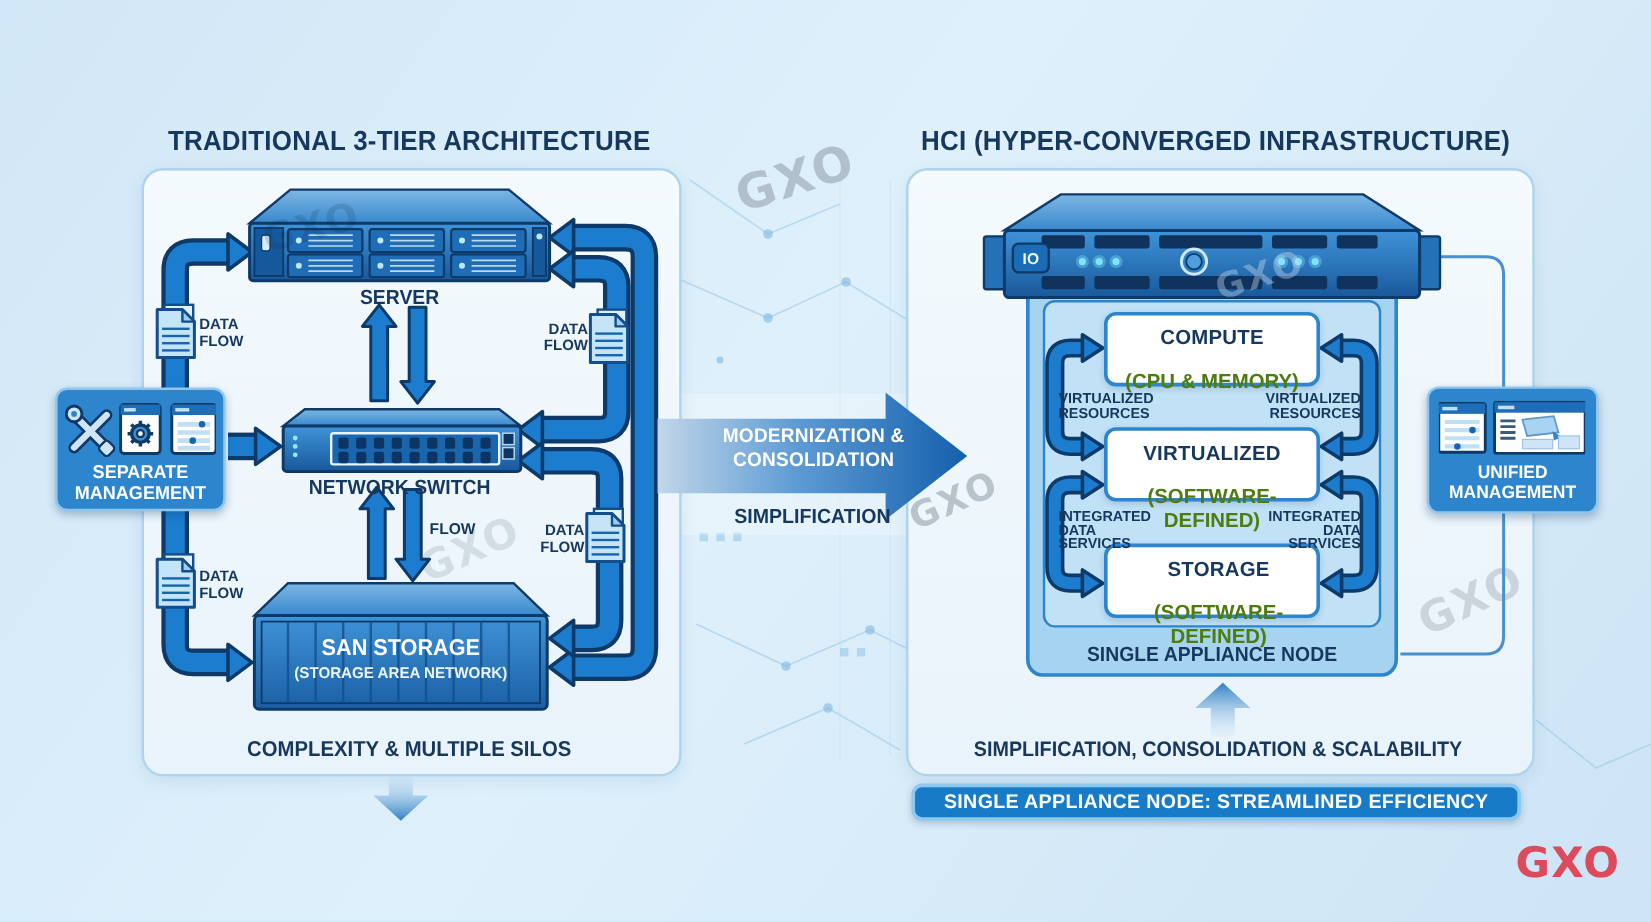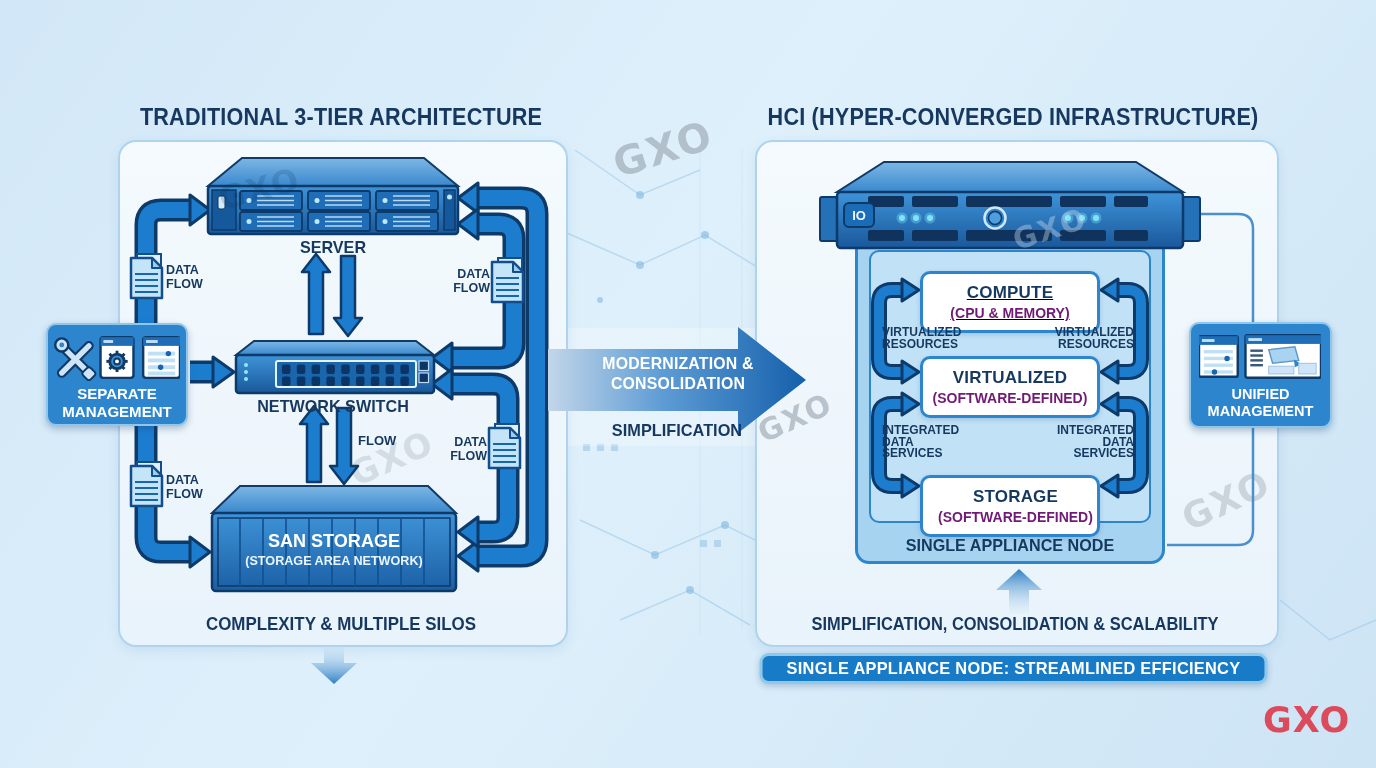--- a/index.html
+++ b/index.html
@@ -20,21 +20,21 @@
   .title{position:absolute;z-index:4;top:104px;font-size:23px;font-weight:bold;color:var(--navy-text);
     text-align:center;letter-spacing:.2px;transform:scaleX(.94);}
   .lbl{position:absolute;z-index:4;font-weight:bold;color:var(--navy-text);}
   .ctr{text-align:center;}
   .df{position:absolute;z-index:4;width:48px;font-size:12.5px;line-height:13.5px;font-weight:bold;color:var(--navy-text);}
   .df.r{text-align:right;width:46px;}
   .white-box{position:absolute;z-index:4;left:920px;width:180px;height:62px;background:#fff;
     border:3px solid #2d86cd;border-radius:10px;box-sizing:border-box;text-align:center;
     box-shadow:0 2px 5px rgba(20,60,110,.18);}
   .white-box .bt{font-size:17px;font-weight:bold;color:var(--navy-text);margin-top:9px;letter-spacing:.2px;}
-  .white-box .bs{font-size:14px;font-weight:bold;color:#701a75;margin-top:2px;}
+  .white-box .bs{font-size:17px;font-weight:bold;color:#4d7c0f;margin-top:16px;}
   .side-lbl{position:absolute;z-index:4;font-size:12px;line-height:11.5px;font-weight:bold;color:var(--navy-text);}
   .mgmt-box{position:absolute;z-index:4;background:var(--box-blue);border:2.5px solid #8fc6ec;
     border-radius:10px;box-sizing:border-box;box-shadow:0 3px 7px rgba(20,60,110,.3);}
   .mgmt-lbl{position:absolute;z-index:5;color:#fff;font-weight:bold;text-align:center;transform:scaleX(.97);}
   .banner{position:absolute;z-index:4;left:757px;top:653px;width:513px;height:31px;background:var(--banner-blue);
     border:3px solid #8ec9ed;border-radius:9px;box-sizing:border-box;display:flex;align-items:center;
     justify-content:center;color:#fff;font-size:16.5px;font-weight:bold;letter-spacing:.3px;
     box-shadow:0 2px 6px rgba(20,60,110,.25);transform:scaleX(.99);}
   .arrow-text{position:absolute;z-index:4;left:592px;top:354px;width:172px;color:#fff;font-size:16.5px;
     line-height:19.5px;text-align:center;font-weight:bold;transform:scaleX(.96);letter-spacing:.2px;}
@@ -436,29 +436,29 @@
         </g>
       <circle cx="118" cy="20" r="2.8" fill="#1565b0"></circle>
         <circle cx="110" cy="34" r="2.8" fill="#1565b0"></circle>
     </g>
   </svg>
   <div class="mgmt-lbl" style="left:46px;top:385px;width:142px;font-size:15.5px;line-height:17.5px;">SEPARATE MANAGEMENT</div>
 
   <div class="arrow-text">MODERNIZATION &amp; CONSOLIDATION</div>
   <div class="simpl">SIMPLIFICATION</div>
 
-  <div class="white-box" style="top:271px;text-decoration:underline;">
+  <div class="white-box" style="top:260px;">
     <div class="bt">COMPUTE</div>
     <div class="bs">(CPU &amp; MEMORY)</div>
   </div>
   <div class="white-box" style="top:356px;">
     <div class="bt">VIRTUALIZED</div>
     <div class="bs">(SOFTWARE-DEFINED)</div>
   </div>
-  <div class="white-box" style="top:475px;padding-left:11px;">
+  <div class="white-box" style="top:453px;padding-left:11px;">
     <div class="bt">STORAGE</div>
     <div class="bs">(SOFTWARE-DEFINED)</div>
   </div>
 
   <div class="side-lbl" style="left:882px;top:327px;width:80px;">VIRTUALIZED RESOURCES</div>
   <div class="side-lbl" style="left:1054px;top:327px;width:80px;text-align:right;">VIRTUALIZED RESOURCES</div>
   <div class="side-lbl" style="left:882px;top:425px;width:92px;">INTEGRATED DATA SERVICES</div>
   <div class="side-lbl" style="left:1042px;top:425px;width:92px;text-align:right;">INTEGRATED DATA SERVICES</div>
   <div class="lbl ctr" style="left:855px;top:536px;width:310px;font-size:17px;transform:scaleX(.95);">SINGLE APPLIANCE NODE</div>
 

